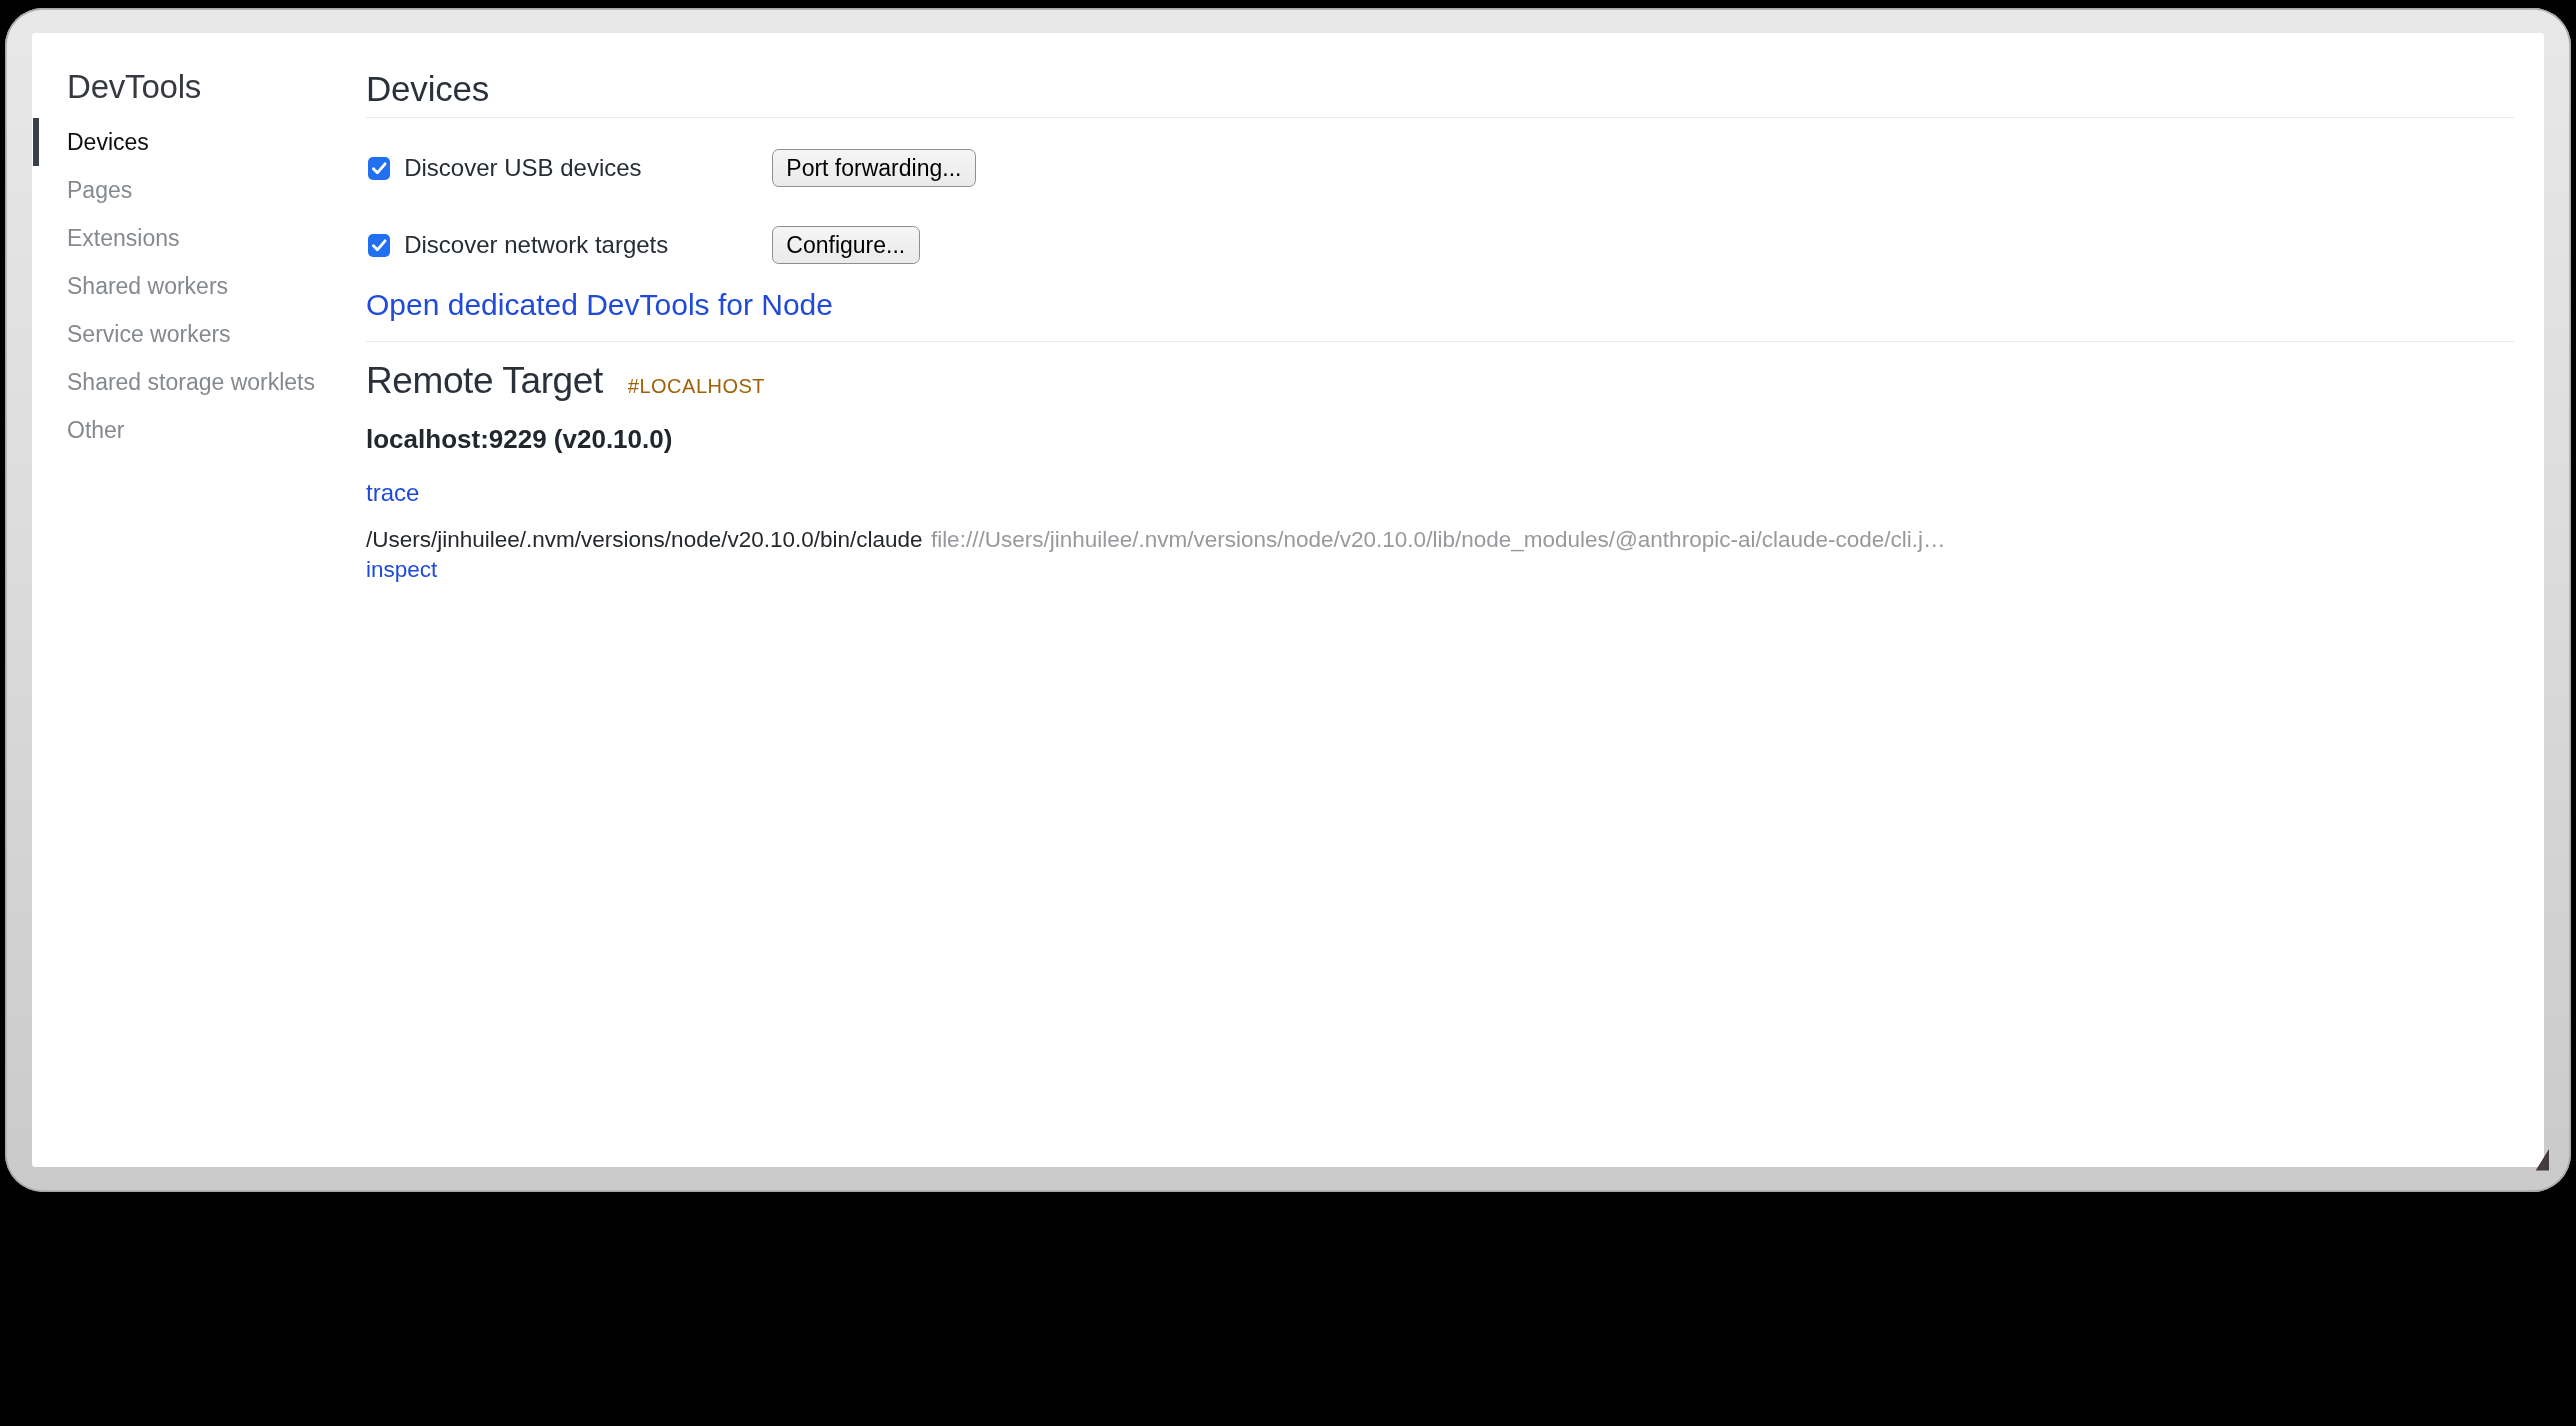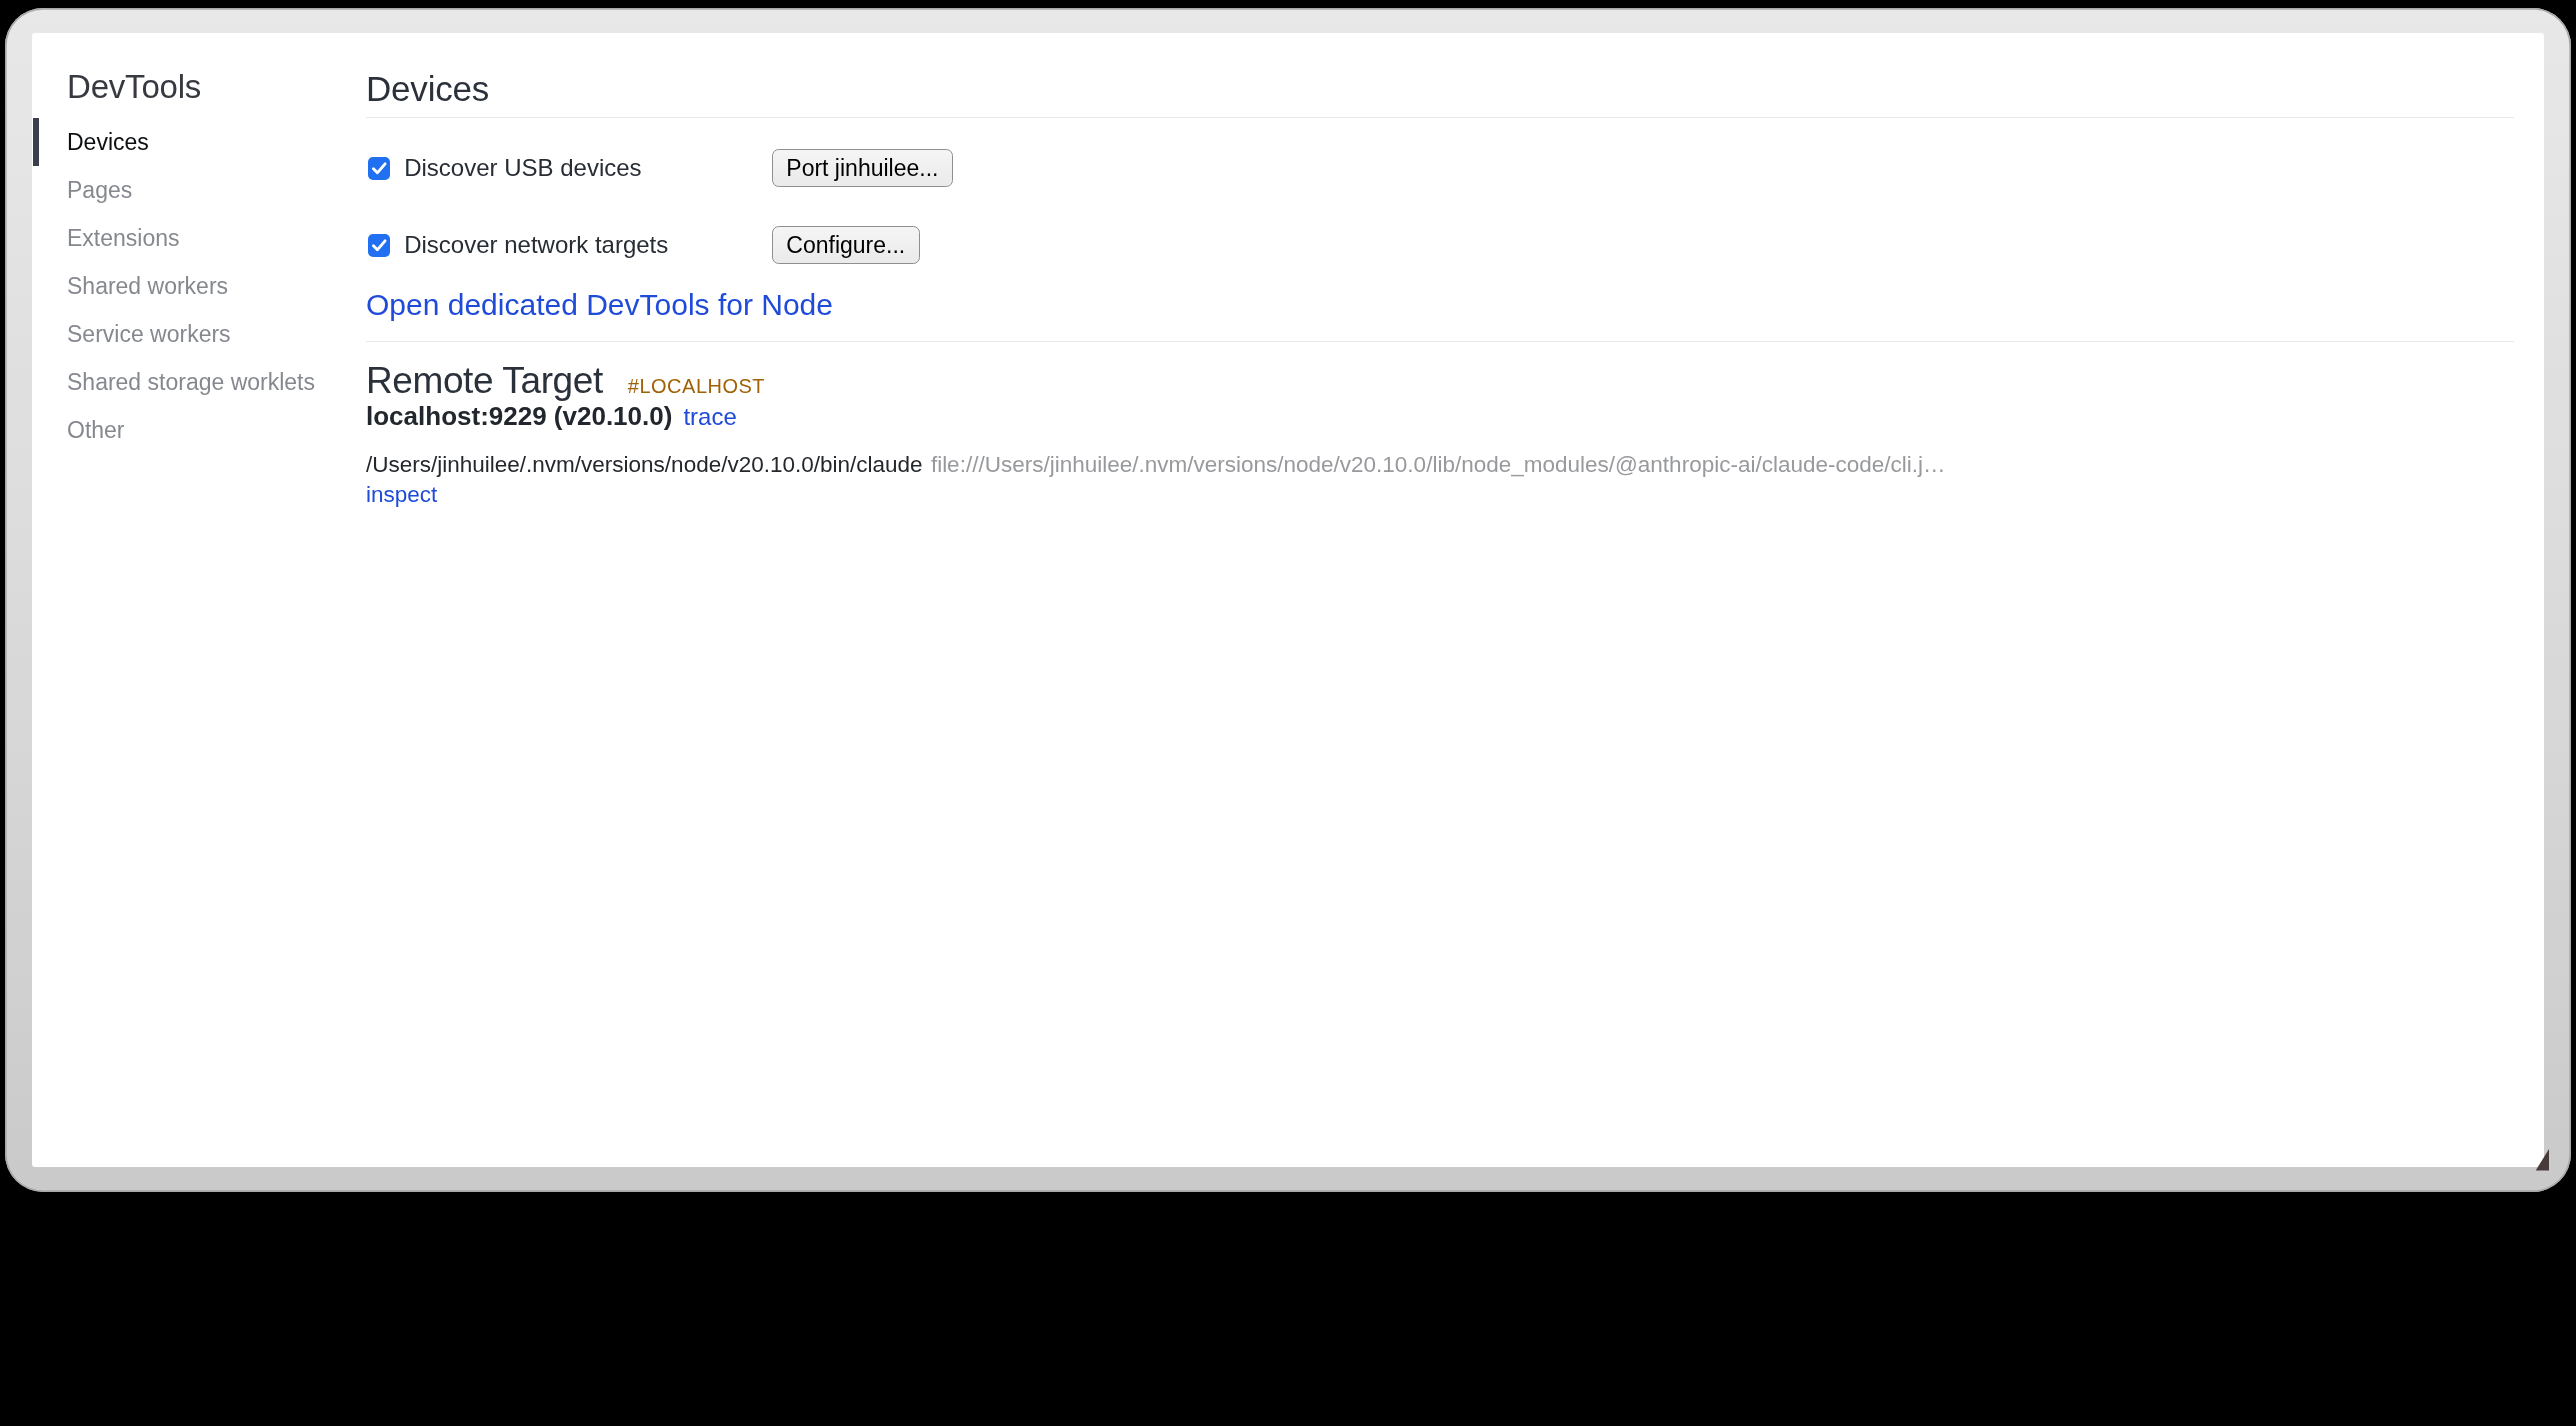--- a/index.html
+++ b/index.html
@@ -125,23 +125,25 @@
     color: #2b313a;
     letter-spacing: -0.4px;
   }
   .localhost-tag {
     font-size: 20px;
     color: #a16207;
     letter-spacing: 0.5px;
   }
 
   .target-row {
+    margin-top: 23px;
     display: flex;
     align-items: baseline;
-    gap: 11px;
+    gap: 24px;
+    flex-direction: column;
   }
   .target-name {
     font-size: 26px;
     font-weight: 700;
     color: #22272e;
   }
   .target-row a.link { font-size: 24px; }
 
   .target-detail { margin-top: 18.3px; font-size: 22.5px; line-height: 30px; }
   .process-path { color: #24272c; }
@@ -188,21 +190,21 @@
 
       <div class="cfg-row r1">
         <div class="check-cell">
           <span class="checkbox" role="checkbox" aria-checked="true">
             <svg width="22.5" height="22.5" viewBox="0 0 27 27">
               <path d="M6.5 14.2 L11.2 19 L20.5 8.2" fill="none" stroke="#ffffff" stroke-width="3.4" stroke-linecap="round" stroke-linejoin="round"></path>
             </svg>
           </span>
           <span class="check-label">Discover USB devices</span>
         </div>
-        <button class="cfg-btn">Port jinhuilee...</button>
+        <button class="cfg-btn">Port forwarding...</button>
       </div>
 
       <div class="cfg-row r2">
         <div class="check-cell">
           <span class="checkbox" role="checkbox" aria-checked="true">
             <svg width="22.5" height="22.5" viewBox="0 0 27 27">
               <path d="M6.5 14.2 L11.2 19 L20.5 8.2" fill="none" stroke="#ffffff" stroke-width="3.4" stroke-linecap="round" stroke-linejoin="round"></path>
             </svg>
           </span>
           <span class="check-label">Discover network targets</span>

